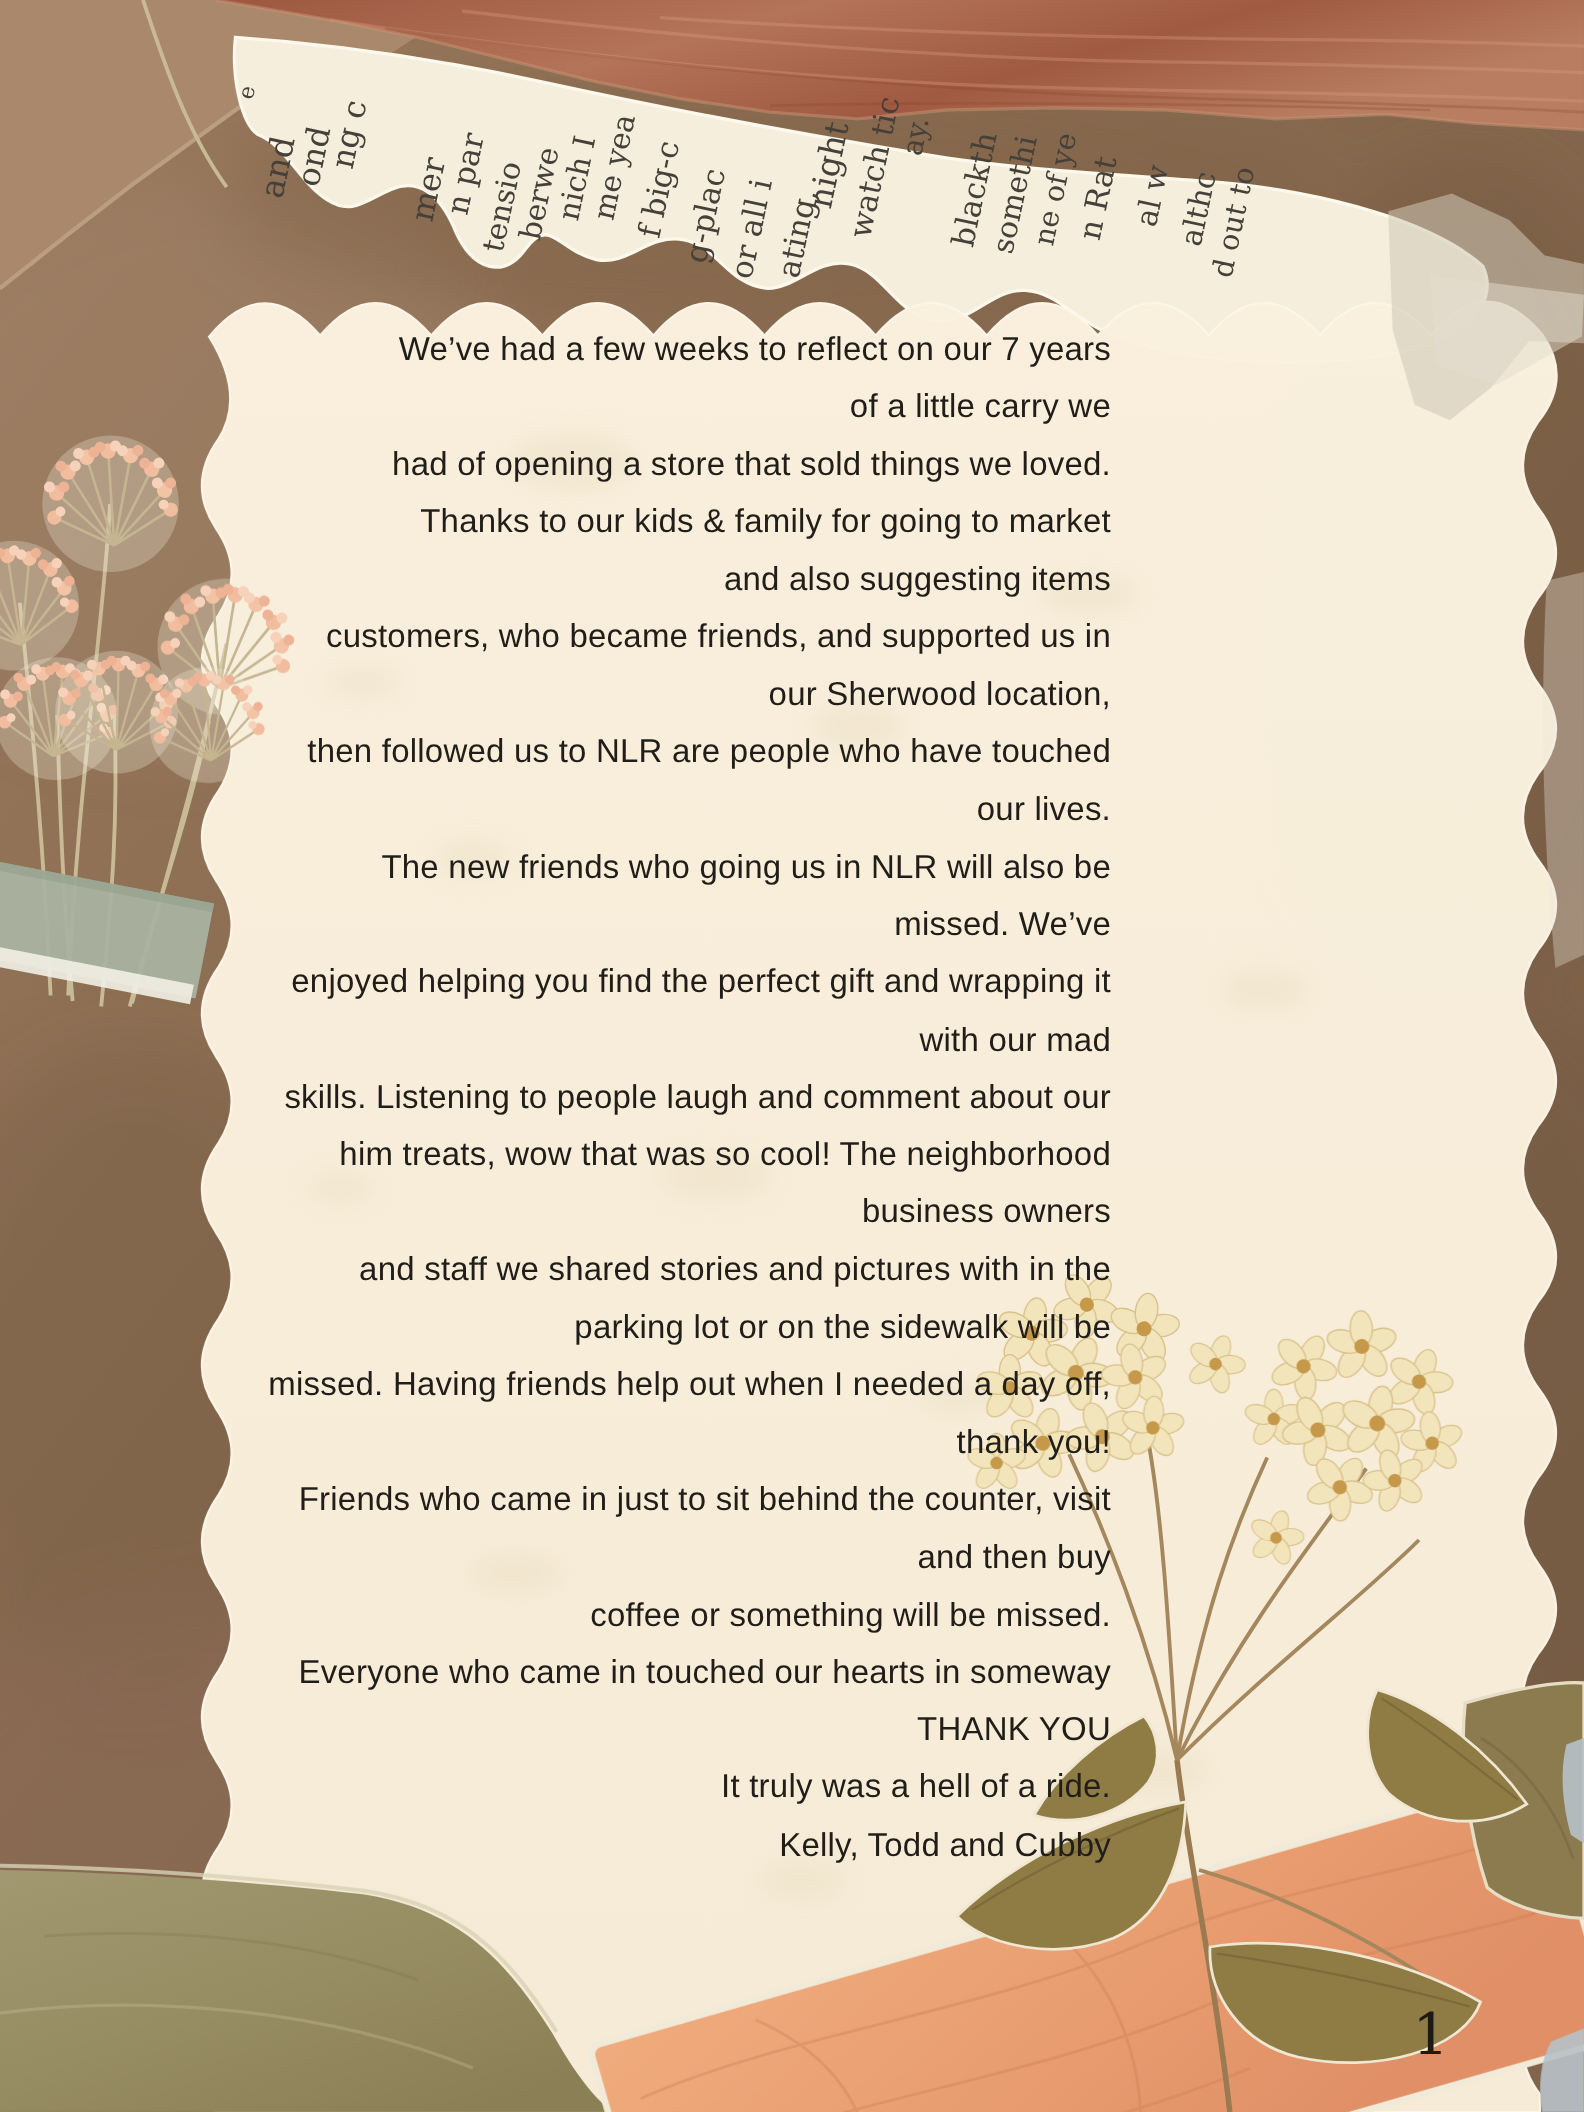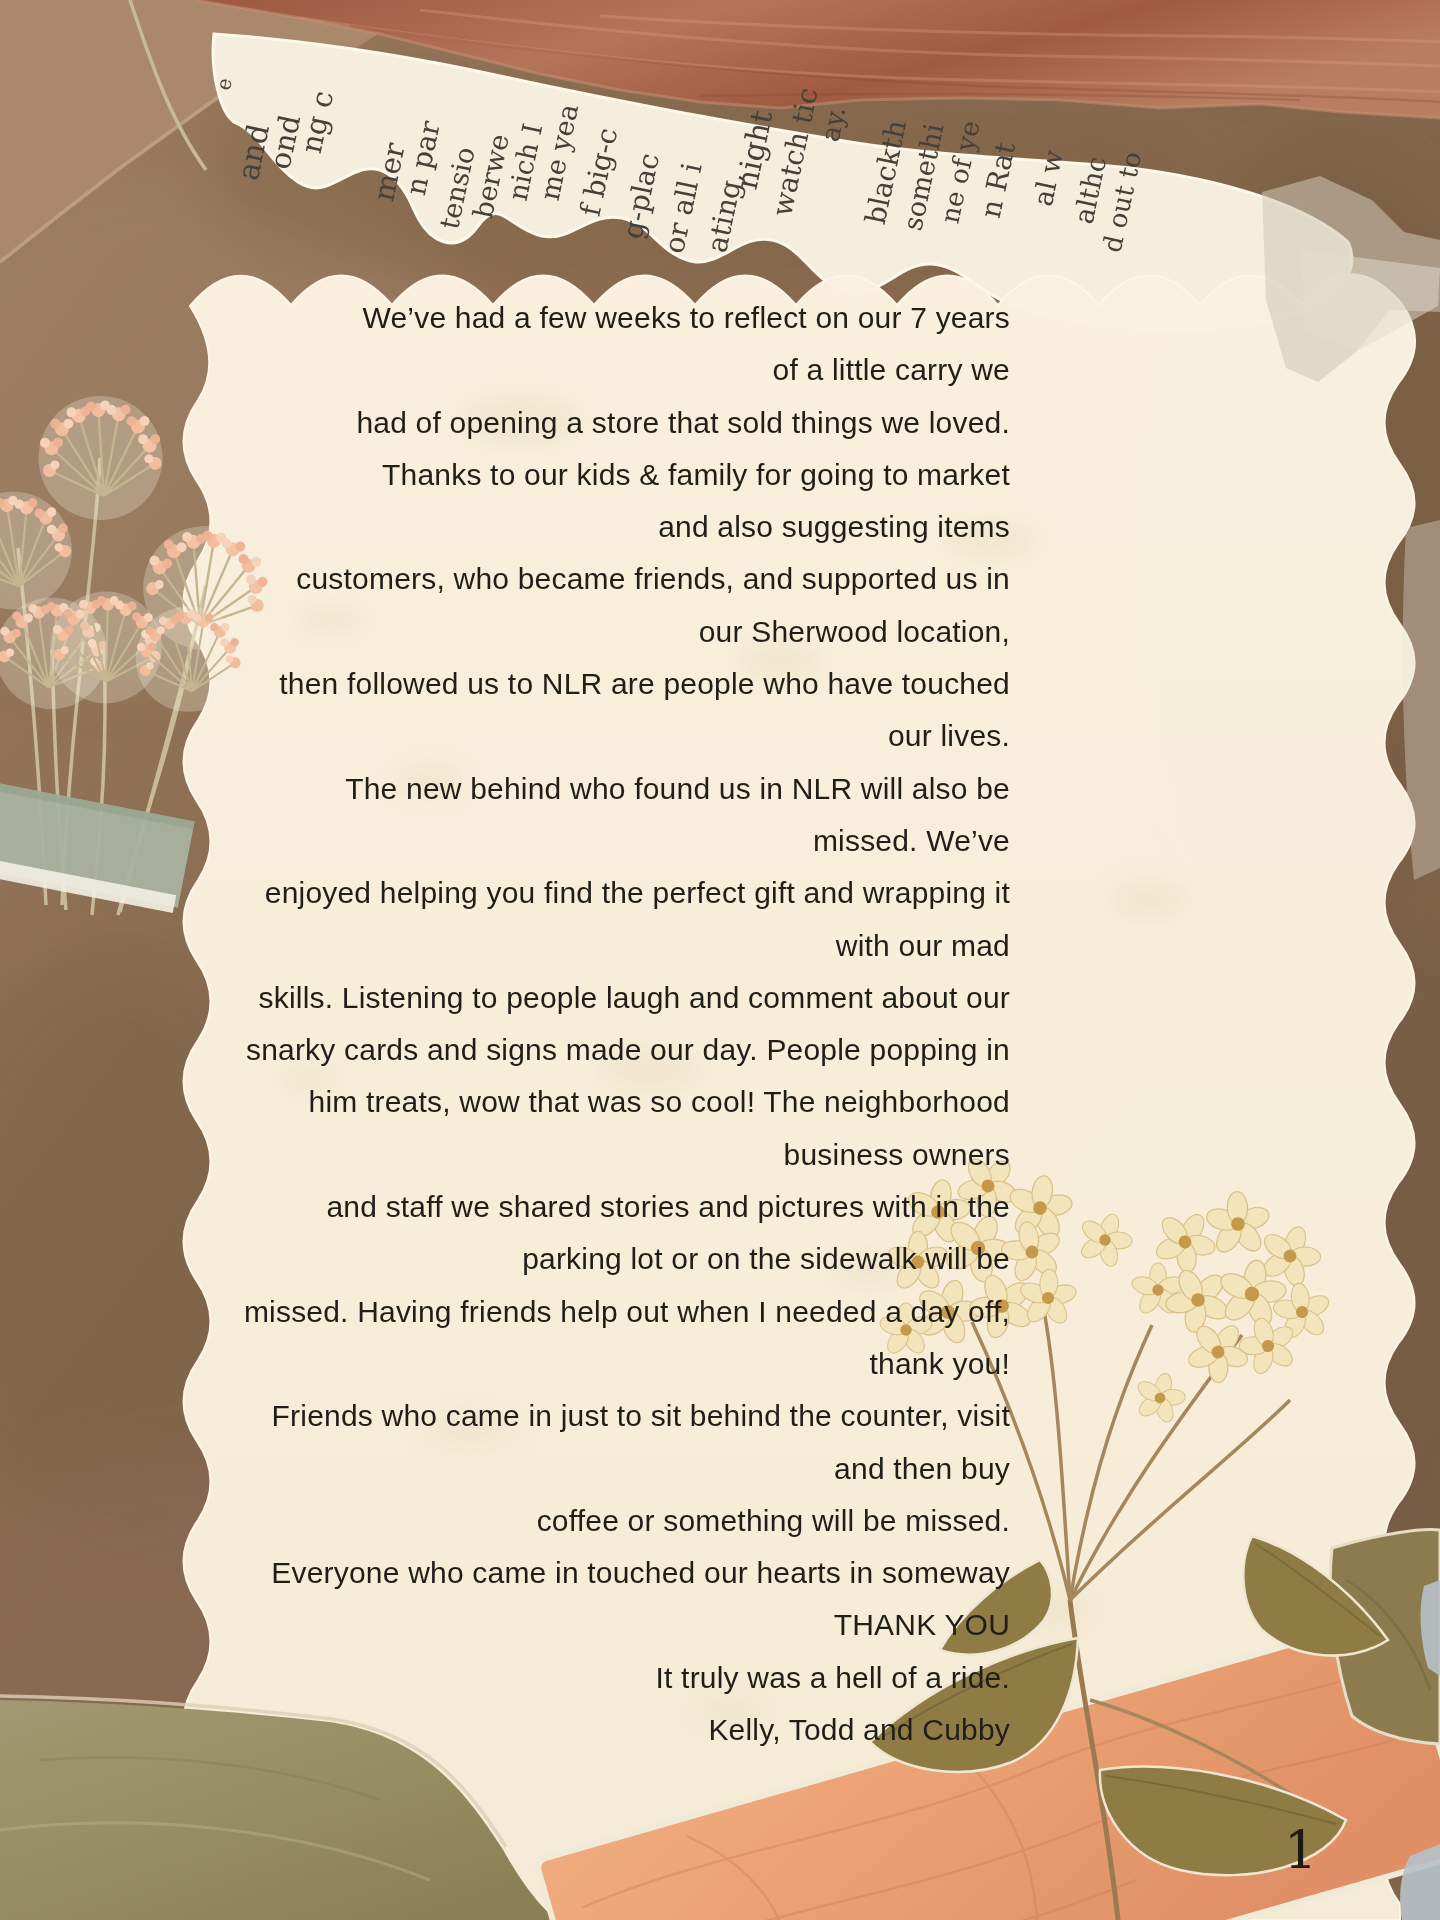--- a/index.html
+++ b/index.html
@@ -361,26 +361,25 @@
 <div id="letter">
   <div class="ln">We’ve had a few weeks to reflect on our 7 years</div>
   <div class="ln">of a little carry we</div>
   <div class="ln">had of opening a store that sold things we loved.</div>
   <div class="ln">Thanks to our kids &amp; family for going to market</div>
   <div class="ln">and also suggesting items</div>
   <div class="ln">customers, who became friends, and supported us in</div>
   <div class="ln">our Sherwood location,</div>
   <div class="ln">then followed us to NLR are people who have touched</div>
   <div class="ln">our lives.</div>
-  <div class="ln">The new behind who found us in NLR will also be</div>
+  <div class="ln">The new friends who going us in NLR will also be</div>
   <div class="ln">missed. We’ve</div>
   <div class="ln">enjoyed helping you find the perfect gift and wrapping it</div>
   <div class="ln">with our mad</div>
   <div class="ln">skills. Listening to people laugh and comment about our</div>
-  <div class="ln">snarky cards and signs made our day.  People popping in</div>
   <div class="ln">him treats, wow that was so cool! The neighborhood</div>
   <div class="ln">business owners</div>
   <div class="ln">and staff we shared stories and pictures with in the</div>
   <div class="ln">parking lot or on the sidewalk will be</div>
   <div class="ln">missed. Having friends help out when I needed a day off,</div>
   <div class="ln">thank you!</div>
   <div class="ln">Friends who came in just to sit behind the counter, visit</div>
   <div class="ln">and then buy</div>
   <div class="ln">coffee or something will be missed.</div>
   <div class="ln">Everyone who came in touched our hearts in someway</div>

